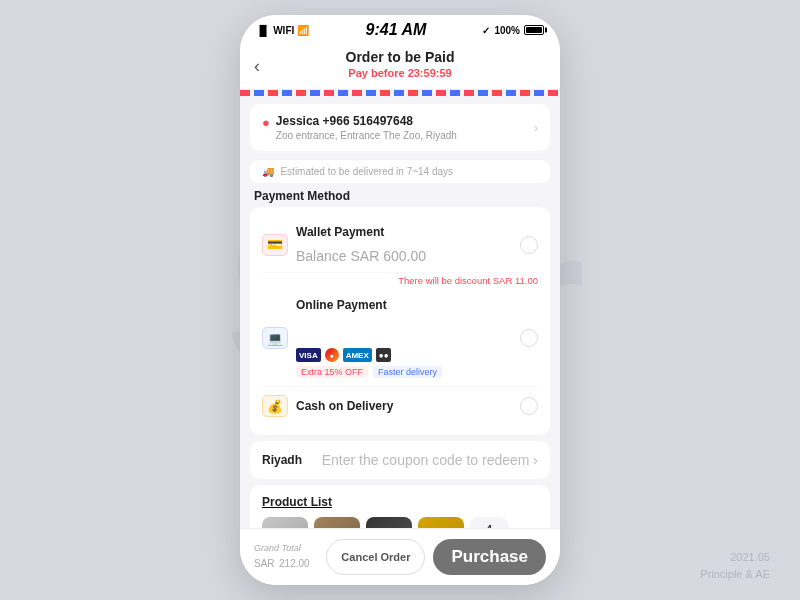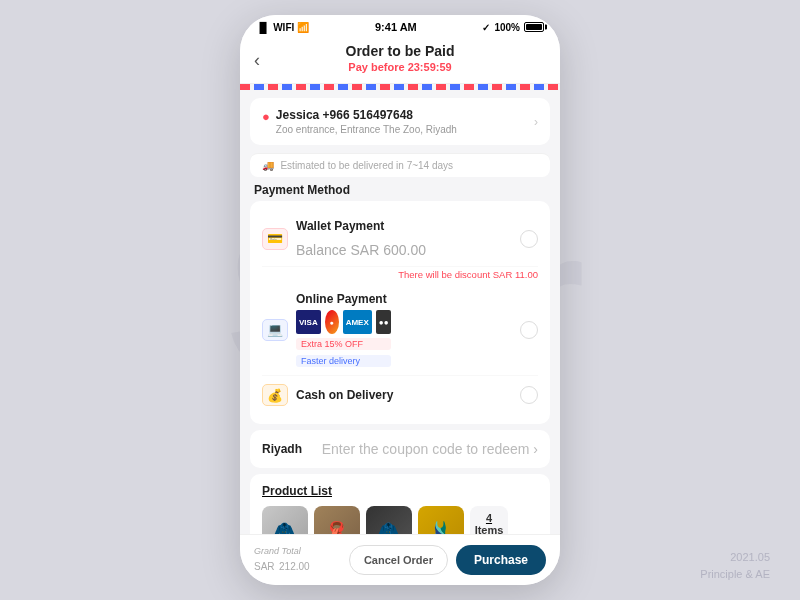--- a/index.html
+++ b/index.html
@@ -31,21 +31,21 @@
       background: #fff;
       padding: 6px 16px 4px;
       display: flex;
       justify-content: space-between;
       align-items: center;
       font-size: 10px;
       font-weight: 600;
       color: #000;
     }
     .status-left { display: flex; align-items: center; gap: 3px; }
-    .status-center { font-size: 11px; font-weight: 600; }
+    .status-center { font-size: 16px; font-weight: 600; font-style: italic; }
     .status-right { display: flex; align-items: center; gap: 4px; font-size: 10px; }
     .battery-icon {
       width: 20px; height: 10px; border: 1.5px solid #000; border-radius: 2px; position: relative; display: inline-block;
     }
     .battery-icon::after {
       content: ''; position: absolute; right: -4px; top: 50%; transform: translateY(-50%);
       width: 2px; height: 5px; background: #000; border-radius: 0 1px 1px 0;
     }
     .battery-fill {
       position: absolute; left: 1px; top: 1px; bottom: 1px; right: 1px;
@@ -161,30 +161,30 @@
       font-size: 9.5px;
       color: #ff4757;
       text-align: right;
       margin-top: 2px;
       margin-bottom: 4px;
     }
     .card-tags {
       display: flex; gap: 4px; margin-top: 4px; align-items: center;
     }
     .card-tag {
-      height: 24px; border-radius: 2px; display: flex; align-items: center; justify-content: center;
-      font-size: 8px; font-weight: 700; padding: 0 3px;
+      height: 14px; border-radius: 2px; display: flex; align-items: center; justify-content: center;
+      font-size: 8px; font-weight: 700; padding: 0 3px; margin-top: 32px;
     }
     .card-tag.visa { background: #1a1f71; color: #fff; }
     .card-tag.mc { background: linear-gradient(135deg, #eb001b, #f79e1b); color: #fff; font-size: 7px; border-radius: 50%; width: 14px; padding: 0; }
     .card-tag.amex { background: #007bc1; color: #fff; }
     .card-tag.other { background: #333; color: #fff; }
 
     .extra-tags {
-      display: flex; gap: 5px; margin-top: 4px; flex-direction: column;
+      display: flex; gap: 5px; margin-top: 4px;
     }
     .extra-tag {
       font-size: 9px; color: #ff4757; background: #fff0f1; border-radius: 3px;
       padding: 1px 5px;
     }
     .extra-tag.blue { color: #4870ff; background: #f0f3ff; }
 
     
     .coupon-row {
       background: #fff;
@@ -262,22 +262,22 @@
       background: #fff;
       font-size: 11px;
       font-weight: 600;
       color: #555;
       cursor: pointer;
     }
     .btn-purchase {
       padding: 8px 18px;
       border-radius: 20px;
       border: none;
-      background: #0c4a6e;
-      font-size: 12px;
+      background: #737373;
+      font-size: 17px;
       font-weight: 700;
       color: #fff;
       cursor: pointer;
     }
 
     
     .watermark {
       position: absolute;
       bottom: 18px;
       right: 30px;

